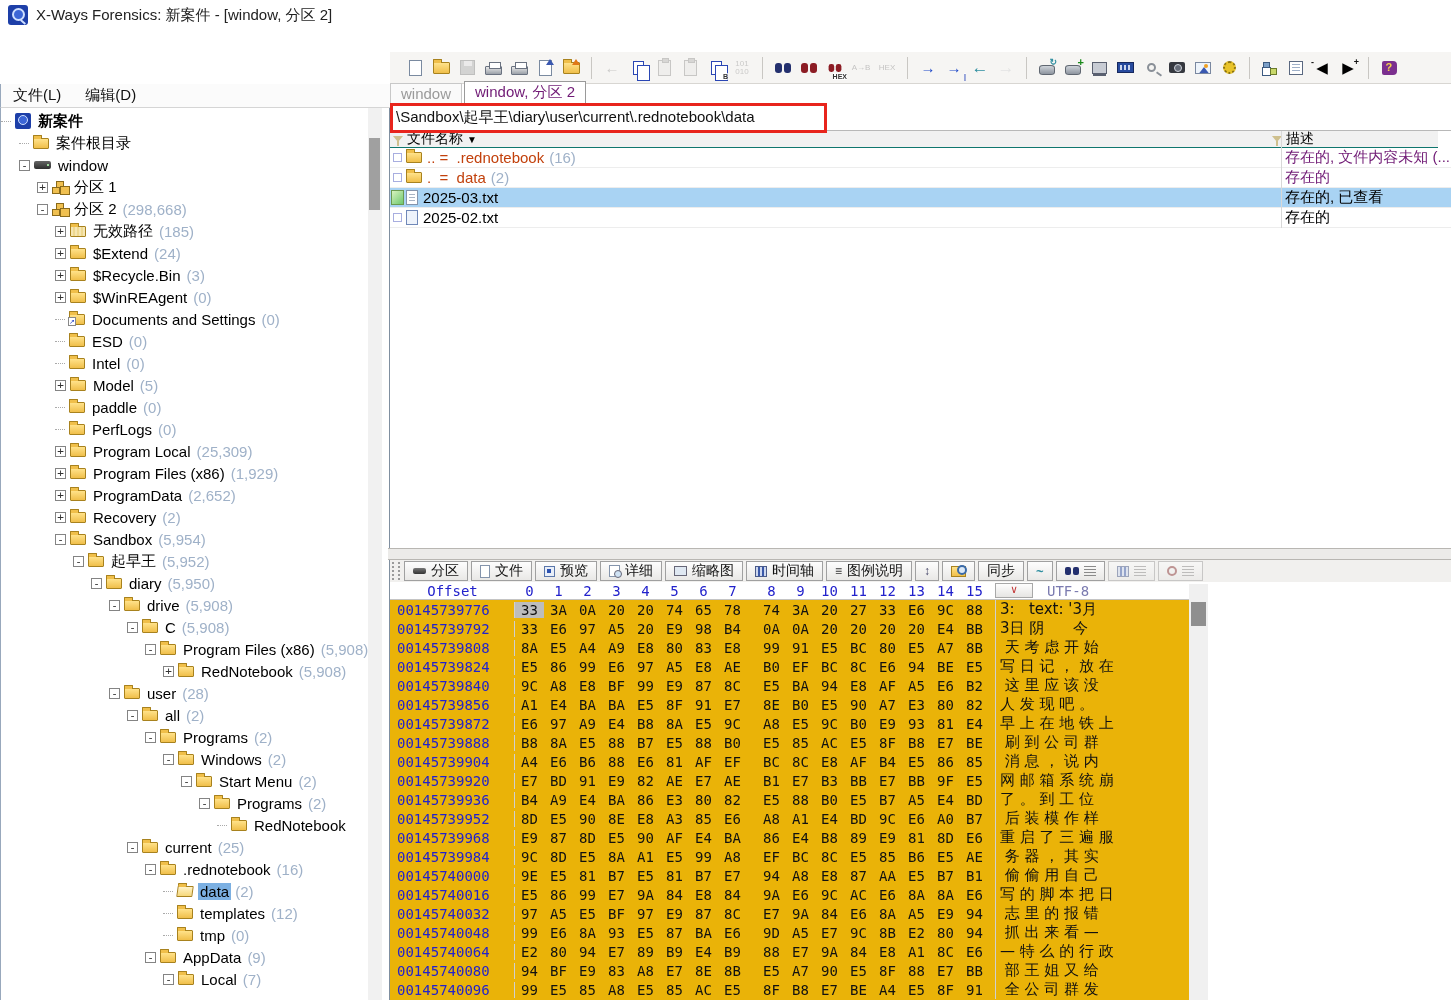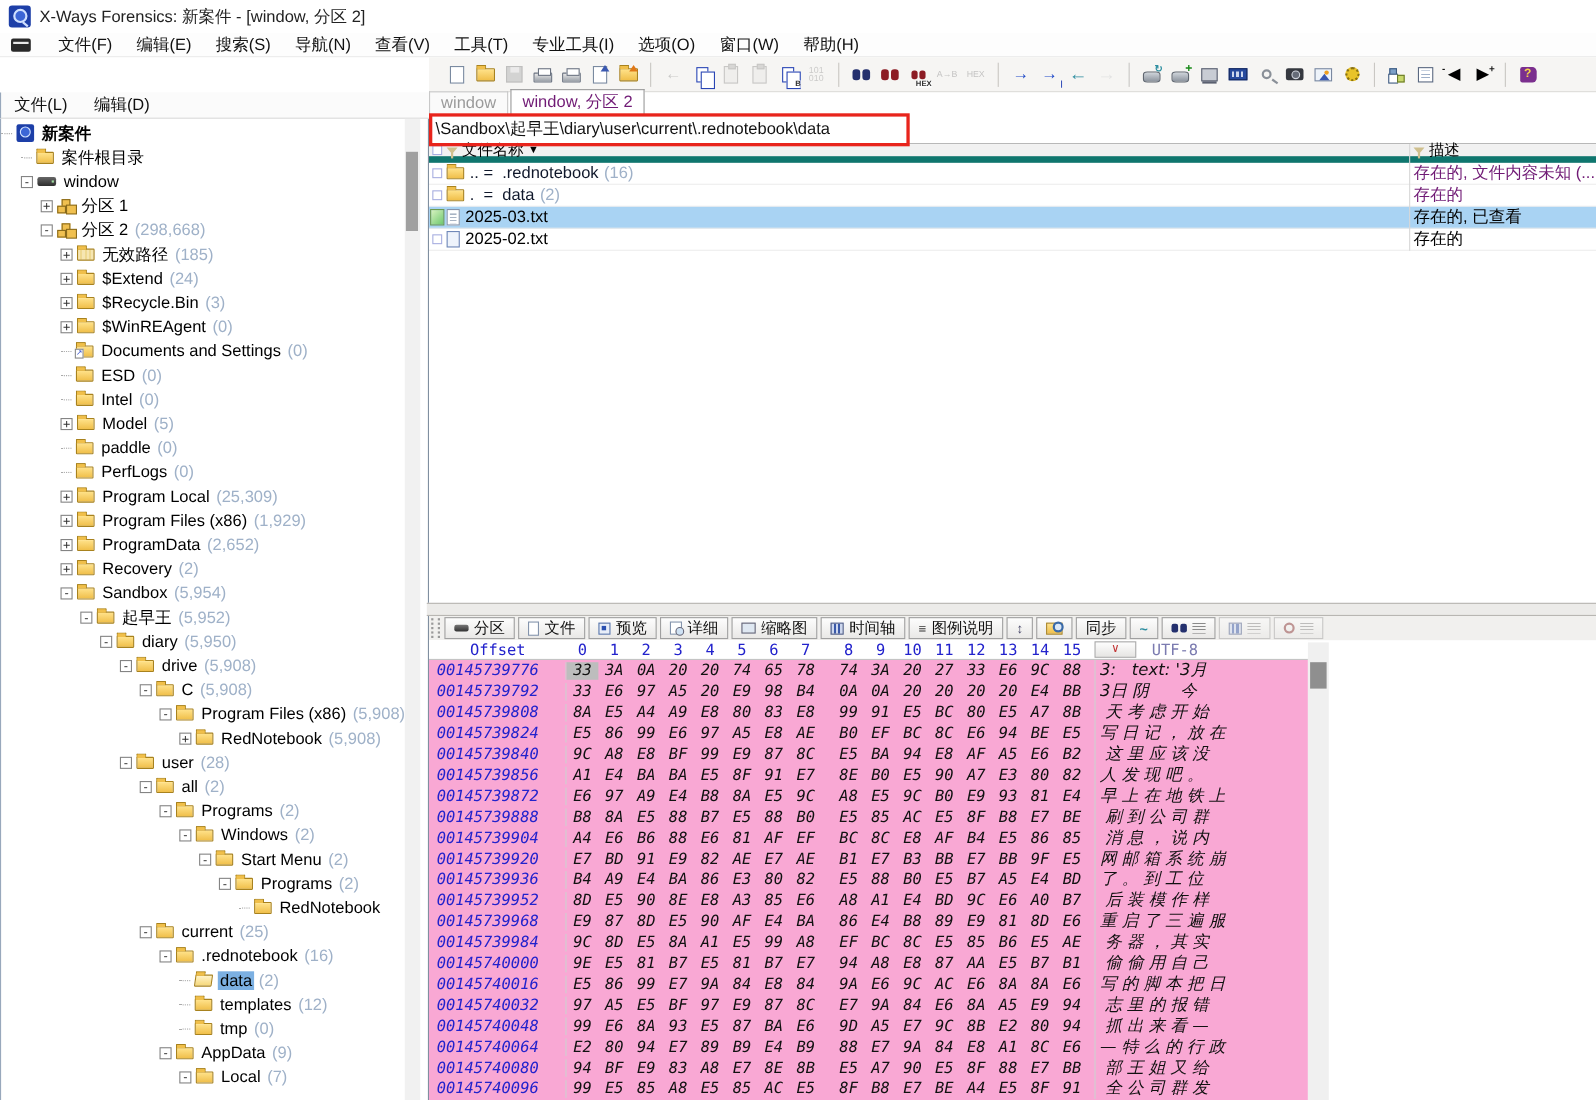--- a/index.html
+++ b/index.html
@@ -73,42 +73,42 @@
   #tabbar { position:absolute; left:390px; top:84px; width:1061px; height:20px; background:#fff; display:flex; align-items:flex-end; }
   .tab { padding:1px 10px 2px; font-size:15px; border:1px solid #9a9a9a; border-bottom:none; margin-right:2px; }
   .tab.inactive { color:#9a9a9a; border-color:#c8c8c8; background:#fafafa; }
   .tab.active { color:#701a75; background:#fff; }
 
   
   #pathbar { position:absolute; left:390px; top:104px; width:1061px; height:27px; background:#fff; border-bottom:1px solid #b8b8b8; display:flex; align-items:center; padding-left:6px; font-size:15px; color:#111; }
   #redbox { position:absolute; left:390px; top:103px; width:437px; height:30px; border:3px solid #e8241c; pointer-events:none; z-index:6; }
 
   
-  #filehdr { position:absolute; left:390px; top:131px; width:1061px; height:17px; background:#f1f1f1; border-bottom:6px solid #0f766e; display:flex; align-items:center; font-size:14px;font-family:Liberation Serif, serif; }
+  #filehdr { position:absolute; left:377px; top:131px; width:1061px; height:17px; background:#f1f1f1; border-bottom:1px solid #0f766e; display:flex; align-items:center; font-size:14px;font-family:Liberation Serif, serif; }
   .hdr-cb { width:9px; height:9px; border:1px solid #a8aee0; background:#fff; margin:0 4px 0 3px; }
   .funnel { width:0; height:0; border-left:5px solid transparent; border-right:5px solid transparent; border-top:6px solid #cfc08e; position:relative; margin-right:4px; }
   .funnel::after { content:""; position:absolute; left:-1px; top:-1px; width:2px; height:5px; background:#cfc08e; }
   .sort-arrow { font-size:10px; margin-left:4px; }
   #hdr-desc { position:absolute; left:895px; display:flex; align-items:center; }
   #filelist { position:absolute; left:390px; top:148px; width:1061px; height:80px; }
   .frow { position:relative; height:20px; display:flex; align-items:center; border-bottom:1px solid #ededed; font-size:15px; }
   .frow.selected { background:#a9d3f3; }
   .fcb { width:9px; height:9px; border:1px solid #a8aee0; background:#fff; margin:0 4px 0 3px; flex:none; }
   .fcb.viewed { background:linear-gradient(135deg,#d8f3c0,#6ec86e); border-color:#6a9a50; width:13px; height:15px; margin:0 2px 0 1px; }
   .fic { flex:none; margin-right:5px; }
   .ic-folder { width:16px; height:11px; background:linear-gradient(#ffe28a,#f0bf4a); border:1px solid #a8821e; border-radius:1px; position:relative; }
   .ic-folder::before { content:""; position:absolute; left:-1px; top:-4px; width:7px; height:3px; background:#f0bf4a; border:1px solid #a8821e; border-bottom:none; border-radius:1px 1px 0 0; }
   .ic-folder.open { background:linear-gradient(#fff3c8,#f6d87a); transform:skewX(-8deg); }
   .ic-folder.link::after { content:"↗"; position:absolute; left:-2px; bottom:-2px; font-size:7px; line-height:1; color:#2a46c8; background:#fff; border:1px solid #888; }
   .ic-page { width:12px; height:15px; background:#fff; border:1px solid #8494ac; position:relative; }
   .ic-page.lines::after { content:""; position:absolute; left:2px; top:3px; right:2px; height:9px; background:repeating-linear-gradient(#a8b4c4 0 1px,transparent 1px 3px); }
   .ic-page.blue { background:#eef3fb; border-color:#7088b8; }
   .fname { white-space:pre; }
   .fcount { color:#9fb1c8; margin-left:5px; }
-  .frow .dim { color:#0f172a; }
+  .frow .dim { color:#c2410c; }
   .fdesc { position:absolute; left:895px; white-space:nowrap; }
   .fdesc.dim { color:#701a75; }
   #col-divider { position:absolute; left:1281px; top:131px; width:1px; height:97px; background:#d8d8d8; }
 
   
   #treewrap { position:absolute; left:0; top:108px; width:390px; height:892px; background:#fff; border-left:1px solid #98a8bc; border-right:1px solid #808fa0; overflow:hidden; }
   #tree-rows { position:absolute; left:0; top:2px; width:368px; }
   .trow { height:22px; display:flex; align-items:center; white-space:nowrap; font-size:15px; }
   .trow .ind { flex:none; }
   .expander { flex:none; width:11px; height:11px; border:1px solid #848484; background:#fff; font-size:11px; line-height:9px; text-align:center; margin-right:4px; color:#333; font-family:"DejaVu Sans Mono",monospace; }
@@ -158,53 +158,40 @@
   .bti-target { width:10px; height:10px; border:2px solid #8c3a3a; border-radius:50%; }
 
   
   #hexhdr { position:absolute; left:390px; top:582px; width:799px; height:18px; background:#fff; border-bottom:1px solid #c4c4c4; display:flex; align-items:center; font-family:"DejaVu Sans Mono",monospace; font-size:14px; color:#2222cc; }
   .hx-offcol { flex:none; width:125px; text-align:center; }
   .hx-colnum { flex:none; width:29px; text-align:center; }
   .hx-colnum.g8 { margin-left:10px; }
   .hx-textcell { flex:none; width:196px; margin-left:6px; display:flex; align-items:center; }
   #enc-btn { width:38px; height:15px; background:linear-gradient(#fdfdfd,#e6e5e3); border:1px solid #a8a8a8; color:#c23434; font-size:11px; line-height:12px; text-align:center; margin-right:14px; }
   #enc-label { color:#7b7bb0; }
-  #hexbody { position:absolute; left:390px; top:600px; width:799px; height:400px; background:#f9a8d4; overflow:hidden; font-family:"DejaVu Sans Mono",monospace; font-size:14px;font-style:italic; }
+  #hexbody { position:absolute; left:390px; top:600px; width:799px; height:400px; background:#eab308; overflow:hidden; font-family:"DejaVu Sans Mono",monospace; font-size:14px; }
   .hxrow { height:19px; display:flex; align-items:center; }
   .hx-off { flex:none; width:125px; padding-left:7px; color:#2222cc; border-right:1px solid #d0d0d0; }
   .hx-byte { flex:none; width:29px; text-align:center; color:#111; }
   .hx-byte.g8 { margin-left:10px; }
   .hx-byte.cur { background:#bdbdbd; }
   .hx-text { flex:none; width:196px; margin-left:6px; padding-left:4px; border-left:1px solid #d0d0d0; white-space:pre; overflow:hidden; font-family:"DejaVu Sans",sans-serif; font-size:15px; color:#111; }
   #hex-scroll { position:absolute; left:1189px; top:584px; width:19px; height:416px; background:#f0f0f0; }
   #hex-thumb { position:absolute; left:2px; top:18px; width:15px; height:24px; background:#8f8f8f; }
 </style>
 </head>
 <body>
 
 <div id="screen">
 
   <div id="titlebar">
     <span class="app-icon"></span>
     <span id="title-text">X-Ways Forensics: 新案件 - [window, 分区 2]</span>
   </div>
 
-  <div id="menubar">
-    <span class="mdi-icon"></span>
-  <span class="menu-item">文件(F)</span>
-      <span class="menu-item">编辑(E)</span>
-      <span class="menu-item">搜索(S)</span>
-      <span class="menu-item">导航(N)</span>
-      <span class="menu-item">查看(V)</span>
-      <span class="menu-item">工具(T)</span>
-      <span class="menu-item">专业工具(I)</span>
-      <span class="menu-item">选项(O)</span>
-      <span class="menu-item">窗口(W)</span>
-      <span class="menu-item">帮助(H)</span>
-    </div>
 
   <div id="toolbar">
       <span class="tb-group">
         <button class="tbi">
           <span class="page"></span>
         </button>
         <button class="tbi">
           <span class="folder"></span>
         </button>
         <button class="tbi disabled">

